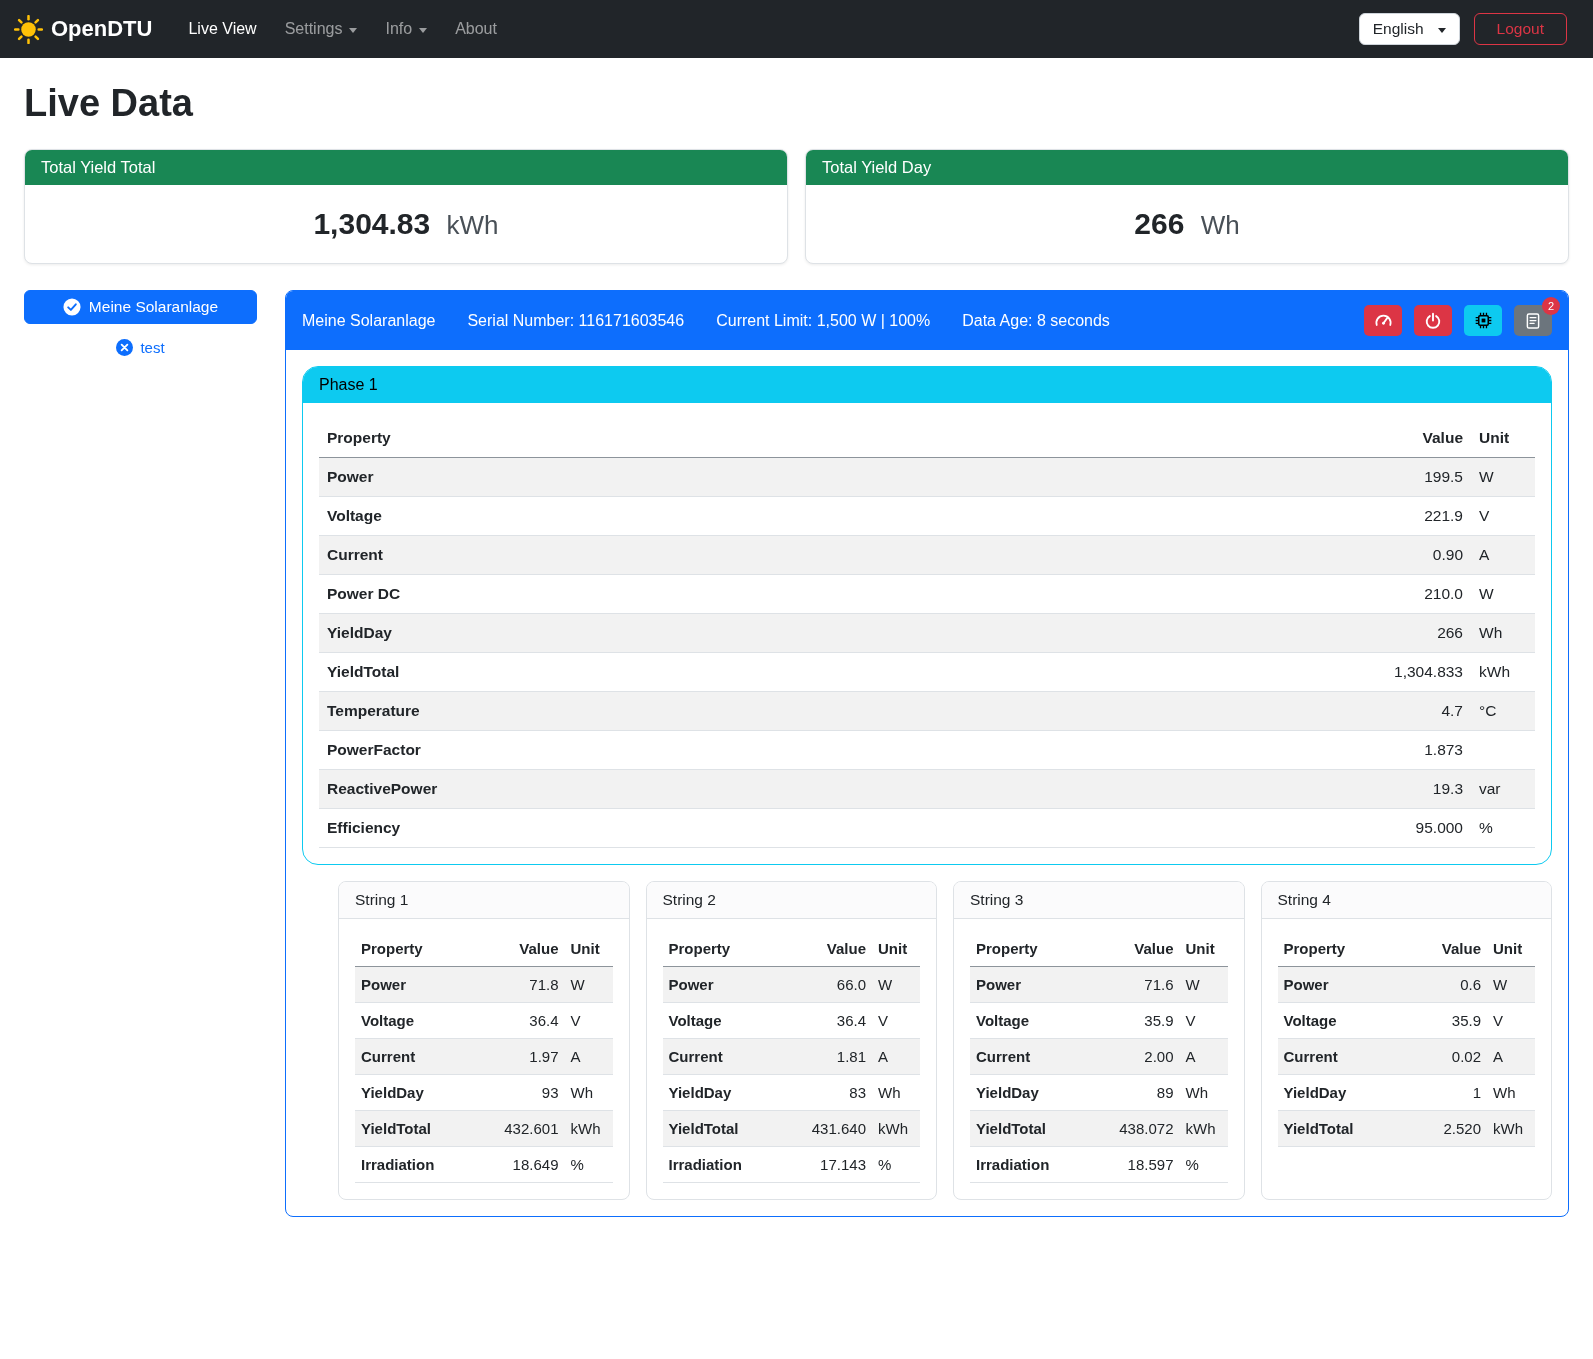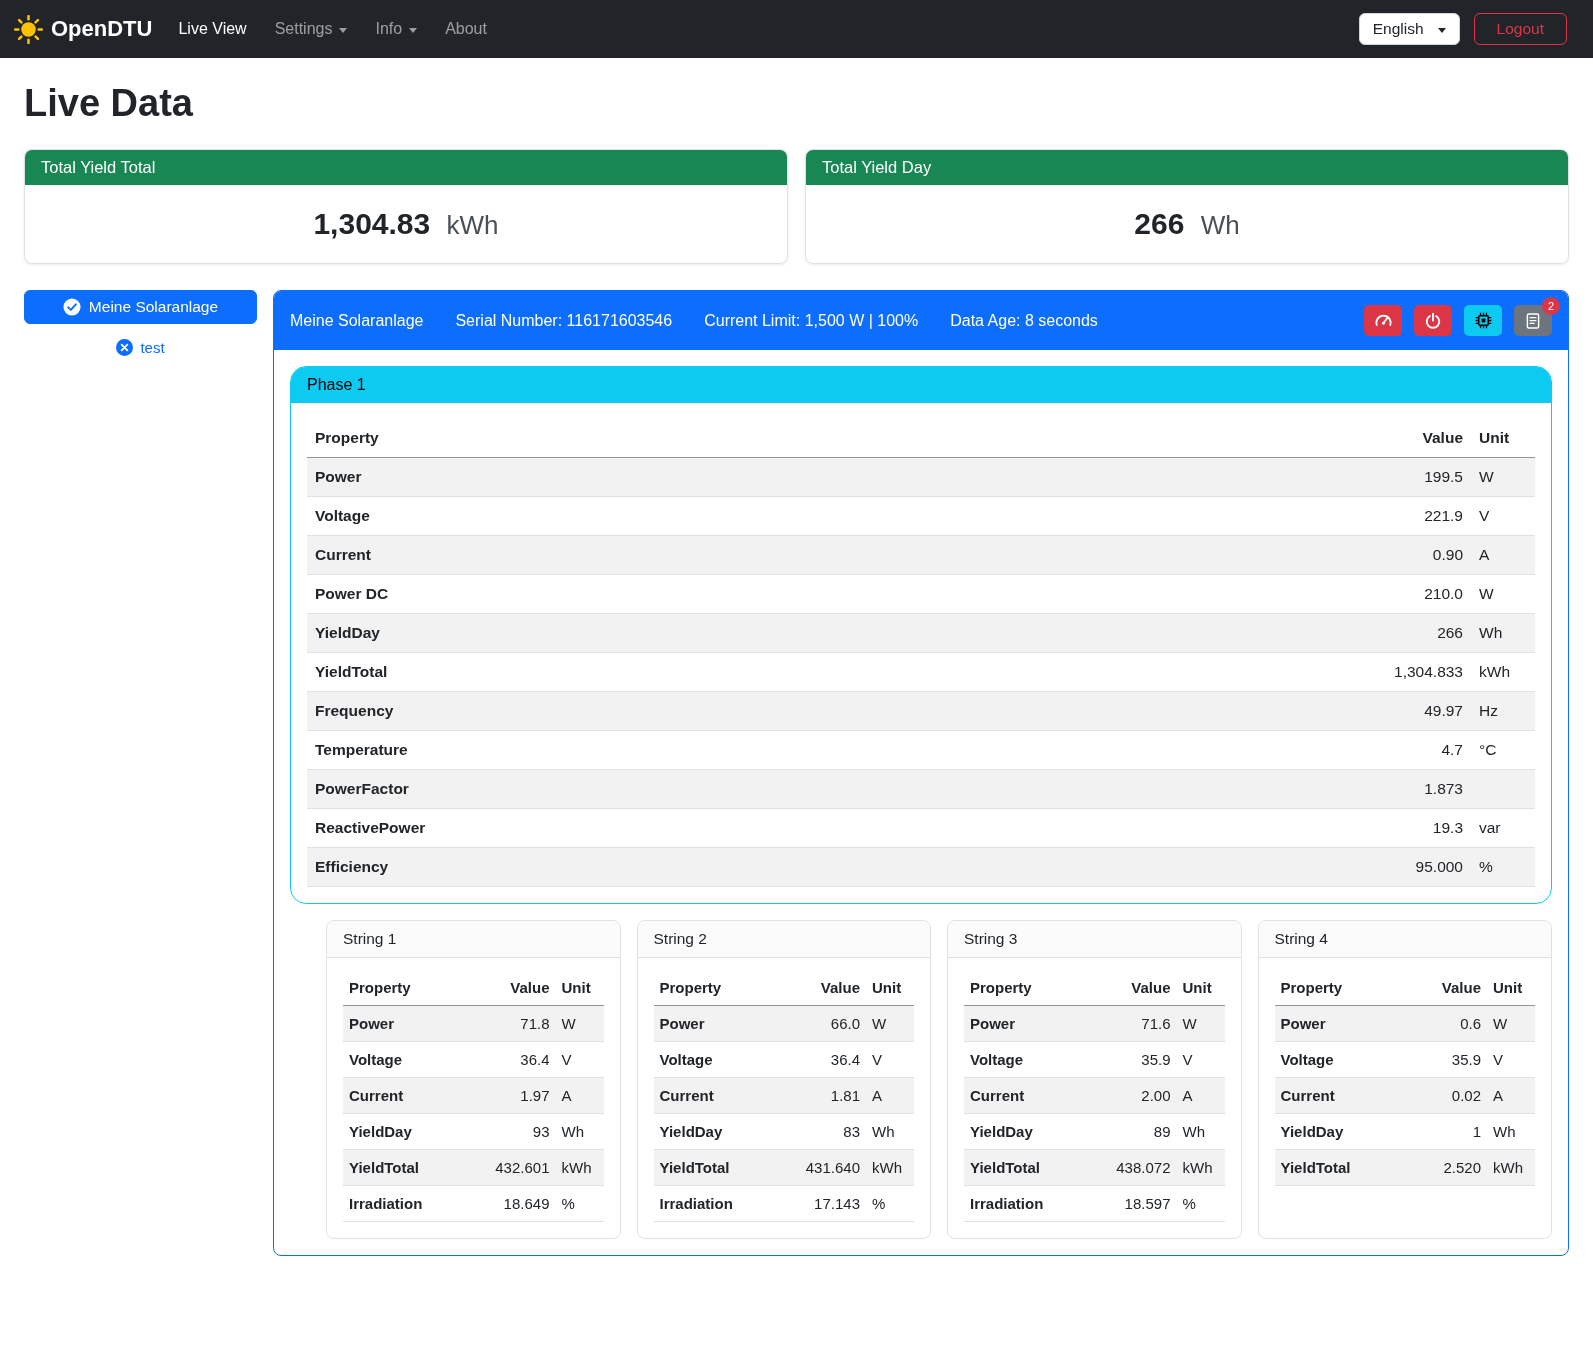--- a/index.html
+++ b/index.html
@@ -8,20 +8,21 @@
     background: #fff;
     color: #212529;
     font-family: "Liberation Sans", "DejaVu Sans", sans-serif;
   }
   
   .navbar {
     background: #212529;
     height: 58px;
     display: flex;
     padding: 0 26px 0 14px;
+    gap: 10px;
   }
   .brand {
     display: flex; align-items: center; gap: 8px;
     color: #fff; font-size: 22px; font-weight: 700;
     cursor: pointer; margin-right: 14px;
   }
   .nav-links { display: flex; align-items: center; gap: 4px; }
   .nav-link {
     color: rgba(255,255,255,.55);
     font-size: 16px;
@@ -65,21 +66,21 @@
   .summary-card .hd {
     background: #198754; color: #fff;
     padding: 8px 16px; font-size: 16.5px;
   }
   .summary-card .bd {
     padding: 22px 16px; text-align: center; font-size: 30px;
   }
   .summary-card .value { font-weight: 700; color: #212529; }
   .summary-card .unit { color: #495057; font-size: 26px; margin-left: 8px; }
   
-  .content-row { display: flex; gap: 16px; align-items: flex-start; }
+  .content-row { display: flex; gap: 28px; align-items: flex-start; }
   .sidebar { width: 233px; flex: none; }
   .inv-select-btn {
     width: 100%; background: #0d6efd; color: #fff;
     border: 1px solid #0d6efd; border-radius: 6px;
     padding: 7px 10px; font-size: 15.5px; font-family: inherit;
     display: flex; align-items: center; justify-content: center; gap: 8px;
     cursor: pointer;
   }
   .test-row {
     display: flex; align-items: center; justify-content: center; gap: 7px;
@@ -335,25 +336,20 @@
                     <td class="prop">YieldDay</td>
                     <td class="val">266</td>
                     <td class="unit">Wh</td>
                   </tr>
                   <tr>
                     <td class="prop">YieldTotal</td>
                     <td class="val">1,304.833</td>
                     <td class="unit">kWh</td>
                   </tr>
                   <tr>
-                    <td class="prop">Frequency</td>
-                    <td class="val">49.97</td>
-                    <td class="unit">Hz</td>
-                  </tr>
-                  <tr>
                     <td class="prop">Temperature</td>
                     <td class="val">4.7</td>
                     <td class="unit">°C</td>
                   </tr>
                   <tr>
                     <td class="prop">PowerFactor</td>
                     <td class="val">1.873</td>
                     <td class="unit"></td>
                   </tr>
                   <tr>

